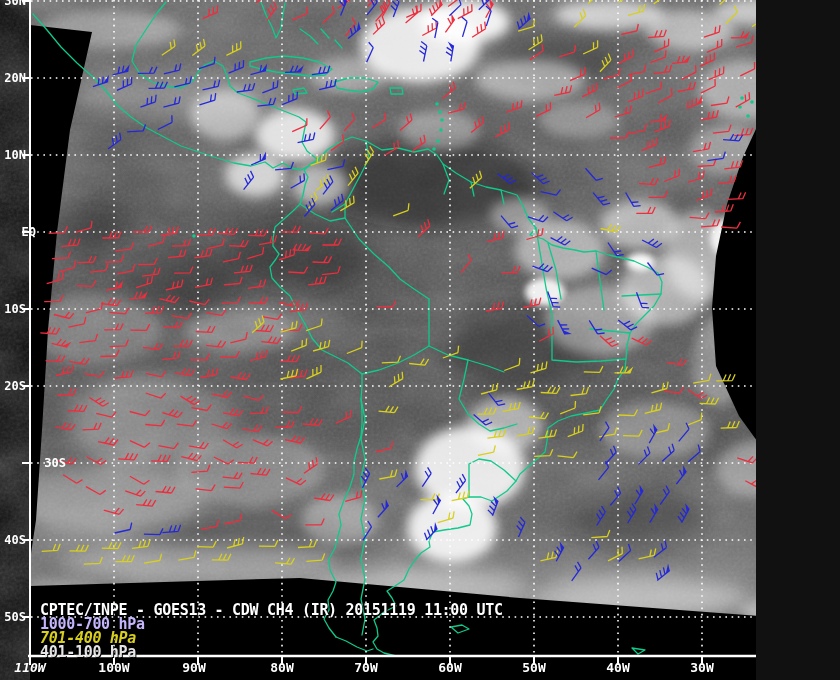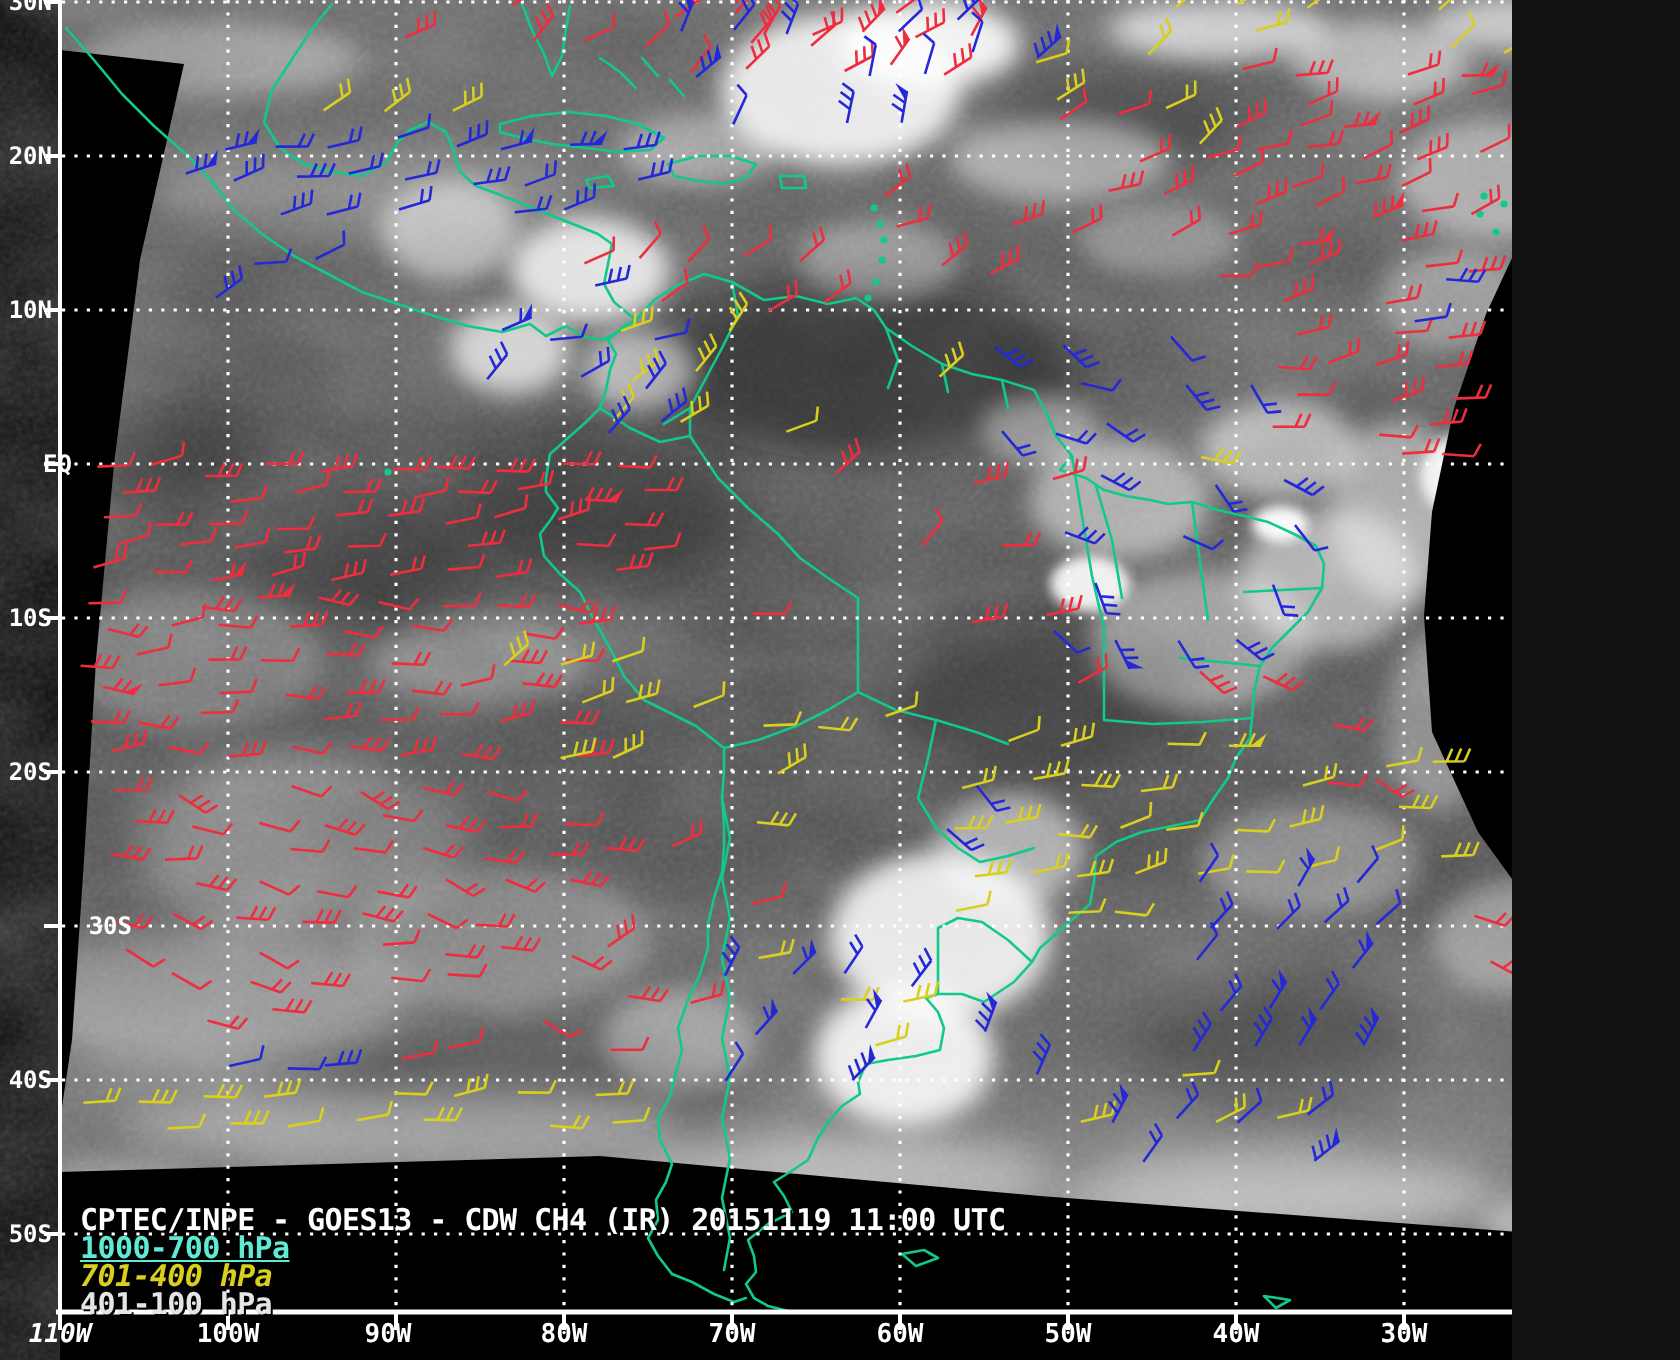--- a/index.html
+++ b/index.html
@@ -732,16 +732,16 @@
       <span class="lon-label" style="left: 344px; top: 661px;">70W</span>
       <span class="lon-label" style="left: 428px; top: 661px;">60W</span>
       <span class="lon-label" style="left: 512px; top: 661px;">50W</span>
       <span class="lon-label" style="left: 596px; top: 661px;">40W</span>
       <span class="lon-label" style="left: 680px; top: 661px;">30W</span>
       <span class="lon-label" style="left: 764px; top: 661px;">20W</span>
     </div>
 
   <div class="overlay-title">CPTEC/INPE - GOES13 - CDW CH4 (IR) 20151119 11:00 UTC</div>
 
-  <div class="legend-line" style="top: 615px; color: #5eead4; text-decoration: underline;">1000-700 hPa</div>
+  <div class="legend-line" style="top: 615px; color: #c4b5fd;">1000-700 hPa</div>
   <div class="legend-line" style="top: 629px; color: rgb(216, 207, 30); font-style: italic;">701-400 hPa</div>
   <div class="legend-line" style="top: 643px; color: #e5e5e5;">401-100 hPa</div>
 </div>
 
 </body></html>

